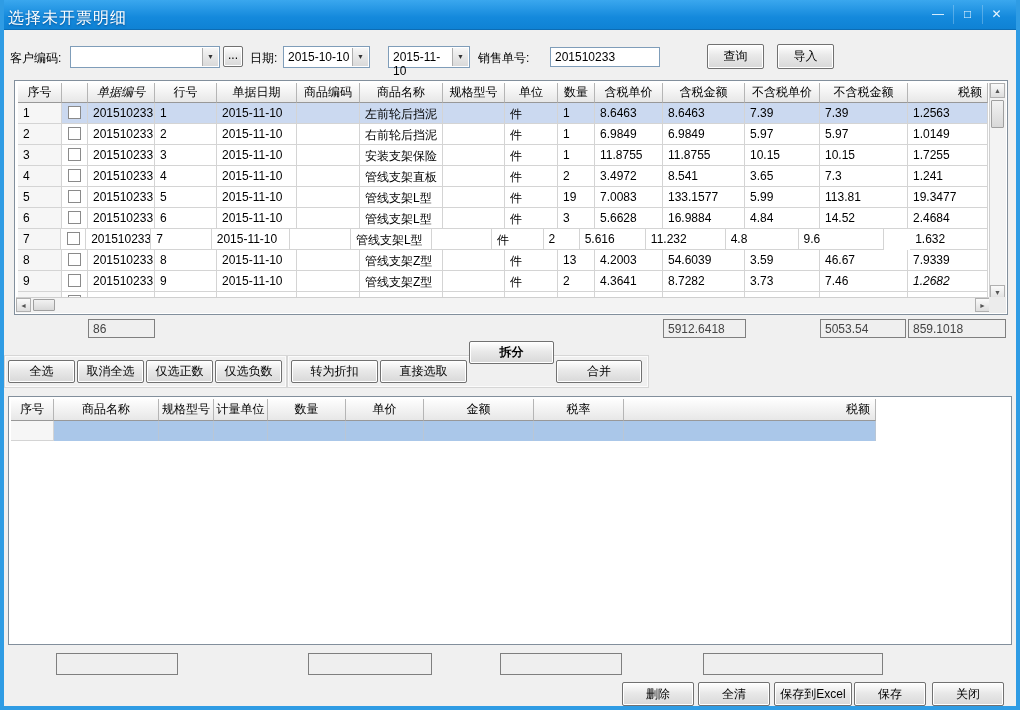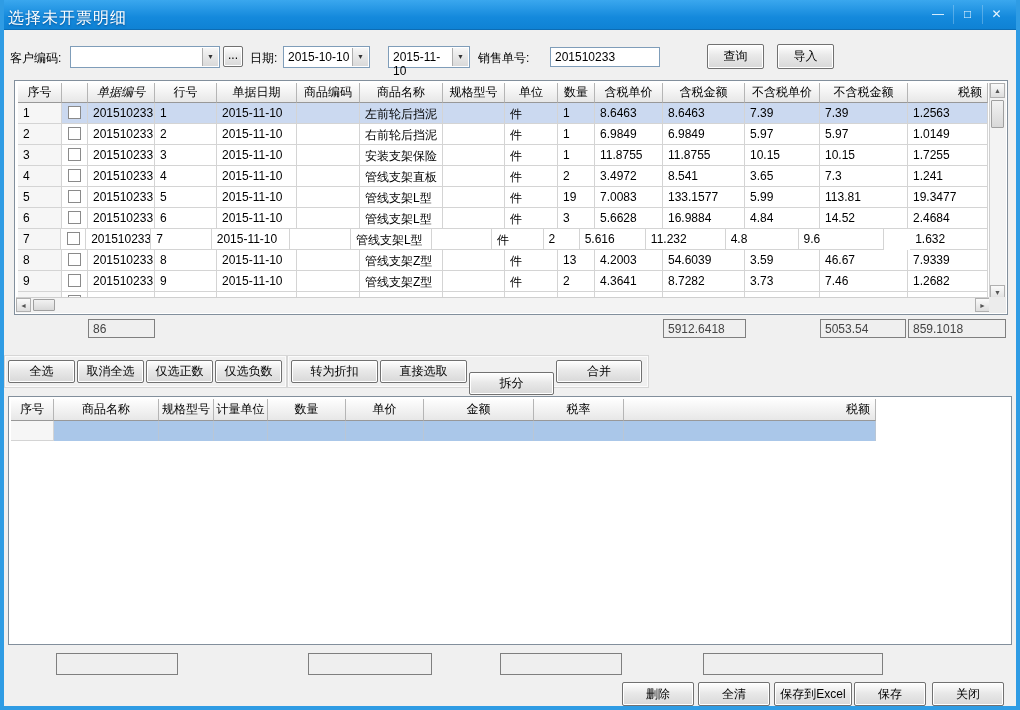--- a/index.html
+++ b/index.html
@@ -279,21 +279,21 @@
               <div class="tcell" style="width: 80px;">2015-11-10</div>
               <div class="tcell" style="width: 63px;"></div>
               <div class="tcell" style="width: 83px;">管线支架Z型</div>
               <div class="tcell" style="width: 62px;"></div>
               <div class="tcell" style="width: 53px;">件</div>
               <div class="tcell" style="width: 37px;">2</div>
               <div class="tcell" style="width: 68px;">4.3641</div>
               <div class="tcell" style="width: 82px;">8.7282</div>
               <div class="tcell" style="width: 75px;">3.73</div>
               <div class="tcell" style="width: 88px;">7.46</div>
-              <div class="tcell" style="width: 80px;">1.2682</div>
+              <div class="tcell" style="width: 80px; font-style: italic;">1.2682</div>
             </div>
             <div class="trow">
               <div class="tcell seq" style="width: 44px;">10</div>
               <div class="tcell chk" style="width: 26px;">
                 <div class="cb"></div>
               </div>
               <div class="tcell" style="width: 67px;">201510233</div>
               <div class="tcell" style="width: 62px;">10</div>
               <div class="tcell" style="width: 80px;">2015-11-10</div>
               <div class="tcell" style="width: 63px;"></div>
@@ -329,21 +329,21 @@
 
     <div class="groupline" style="left:4px; top:325px; width:283px; height:33px;"></div>
     <div class="groupline" style="left:287px; top:325px; width:362px; height:33px;"></div>
     <div id="action-row">
         <div class="btn" style="left: 8px; top: 330px; width: 67px;">全选</div>
         <div class="btn" style="left: 77px; top: 330px; width: 67px;">取消全选</div>
         <div class="btn" style="left: 146px; top: 330px; width: 67px;">仅选正数</div>
         <div class="btn" style="left: 215px; top: 330px; width: 67px;">仅选负数</div>
         <div class="btn" style="left: 291px; top: 330px; width: 87px;">转为折扣</div>
         <div class="btn" style="left: 380px; top: 330px; width: 87px;">直接选取</div>
-        <div class="btn" style="left: 469px; top: 342px; width: 85px;">拆分</div>
+        <div class="btn" style="left: 469px; top: 311px; width: 85px; font-weight: bold;">拆分</div>
         <div class="btn" style="left: 556px; top: 330px; width: 86px;">合并</div>
       </div>
 
     <div class="t2wrap" style="top:366px;">
       <div class="t2grid">
         <div class="hrow" id="t2-head" style="height:22px;">
             <div class="hcell" style="width: 43px; line-height: 21px;">序号</div>
             <div class="hcell" style="width: 105px; line-height: 21px;">商品名称</div>
             <div class="hcell" style="width: 55px; line-height: 21px;">规格型号</div>
             <div class="hcell" style="width: 54px; line-height: 21px;">计量单位</div>

